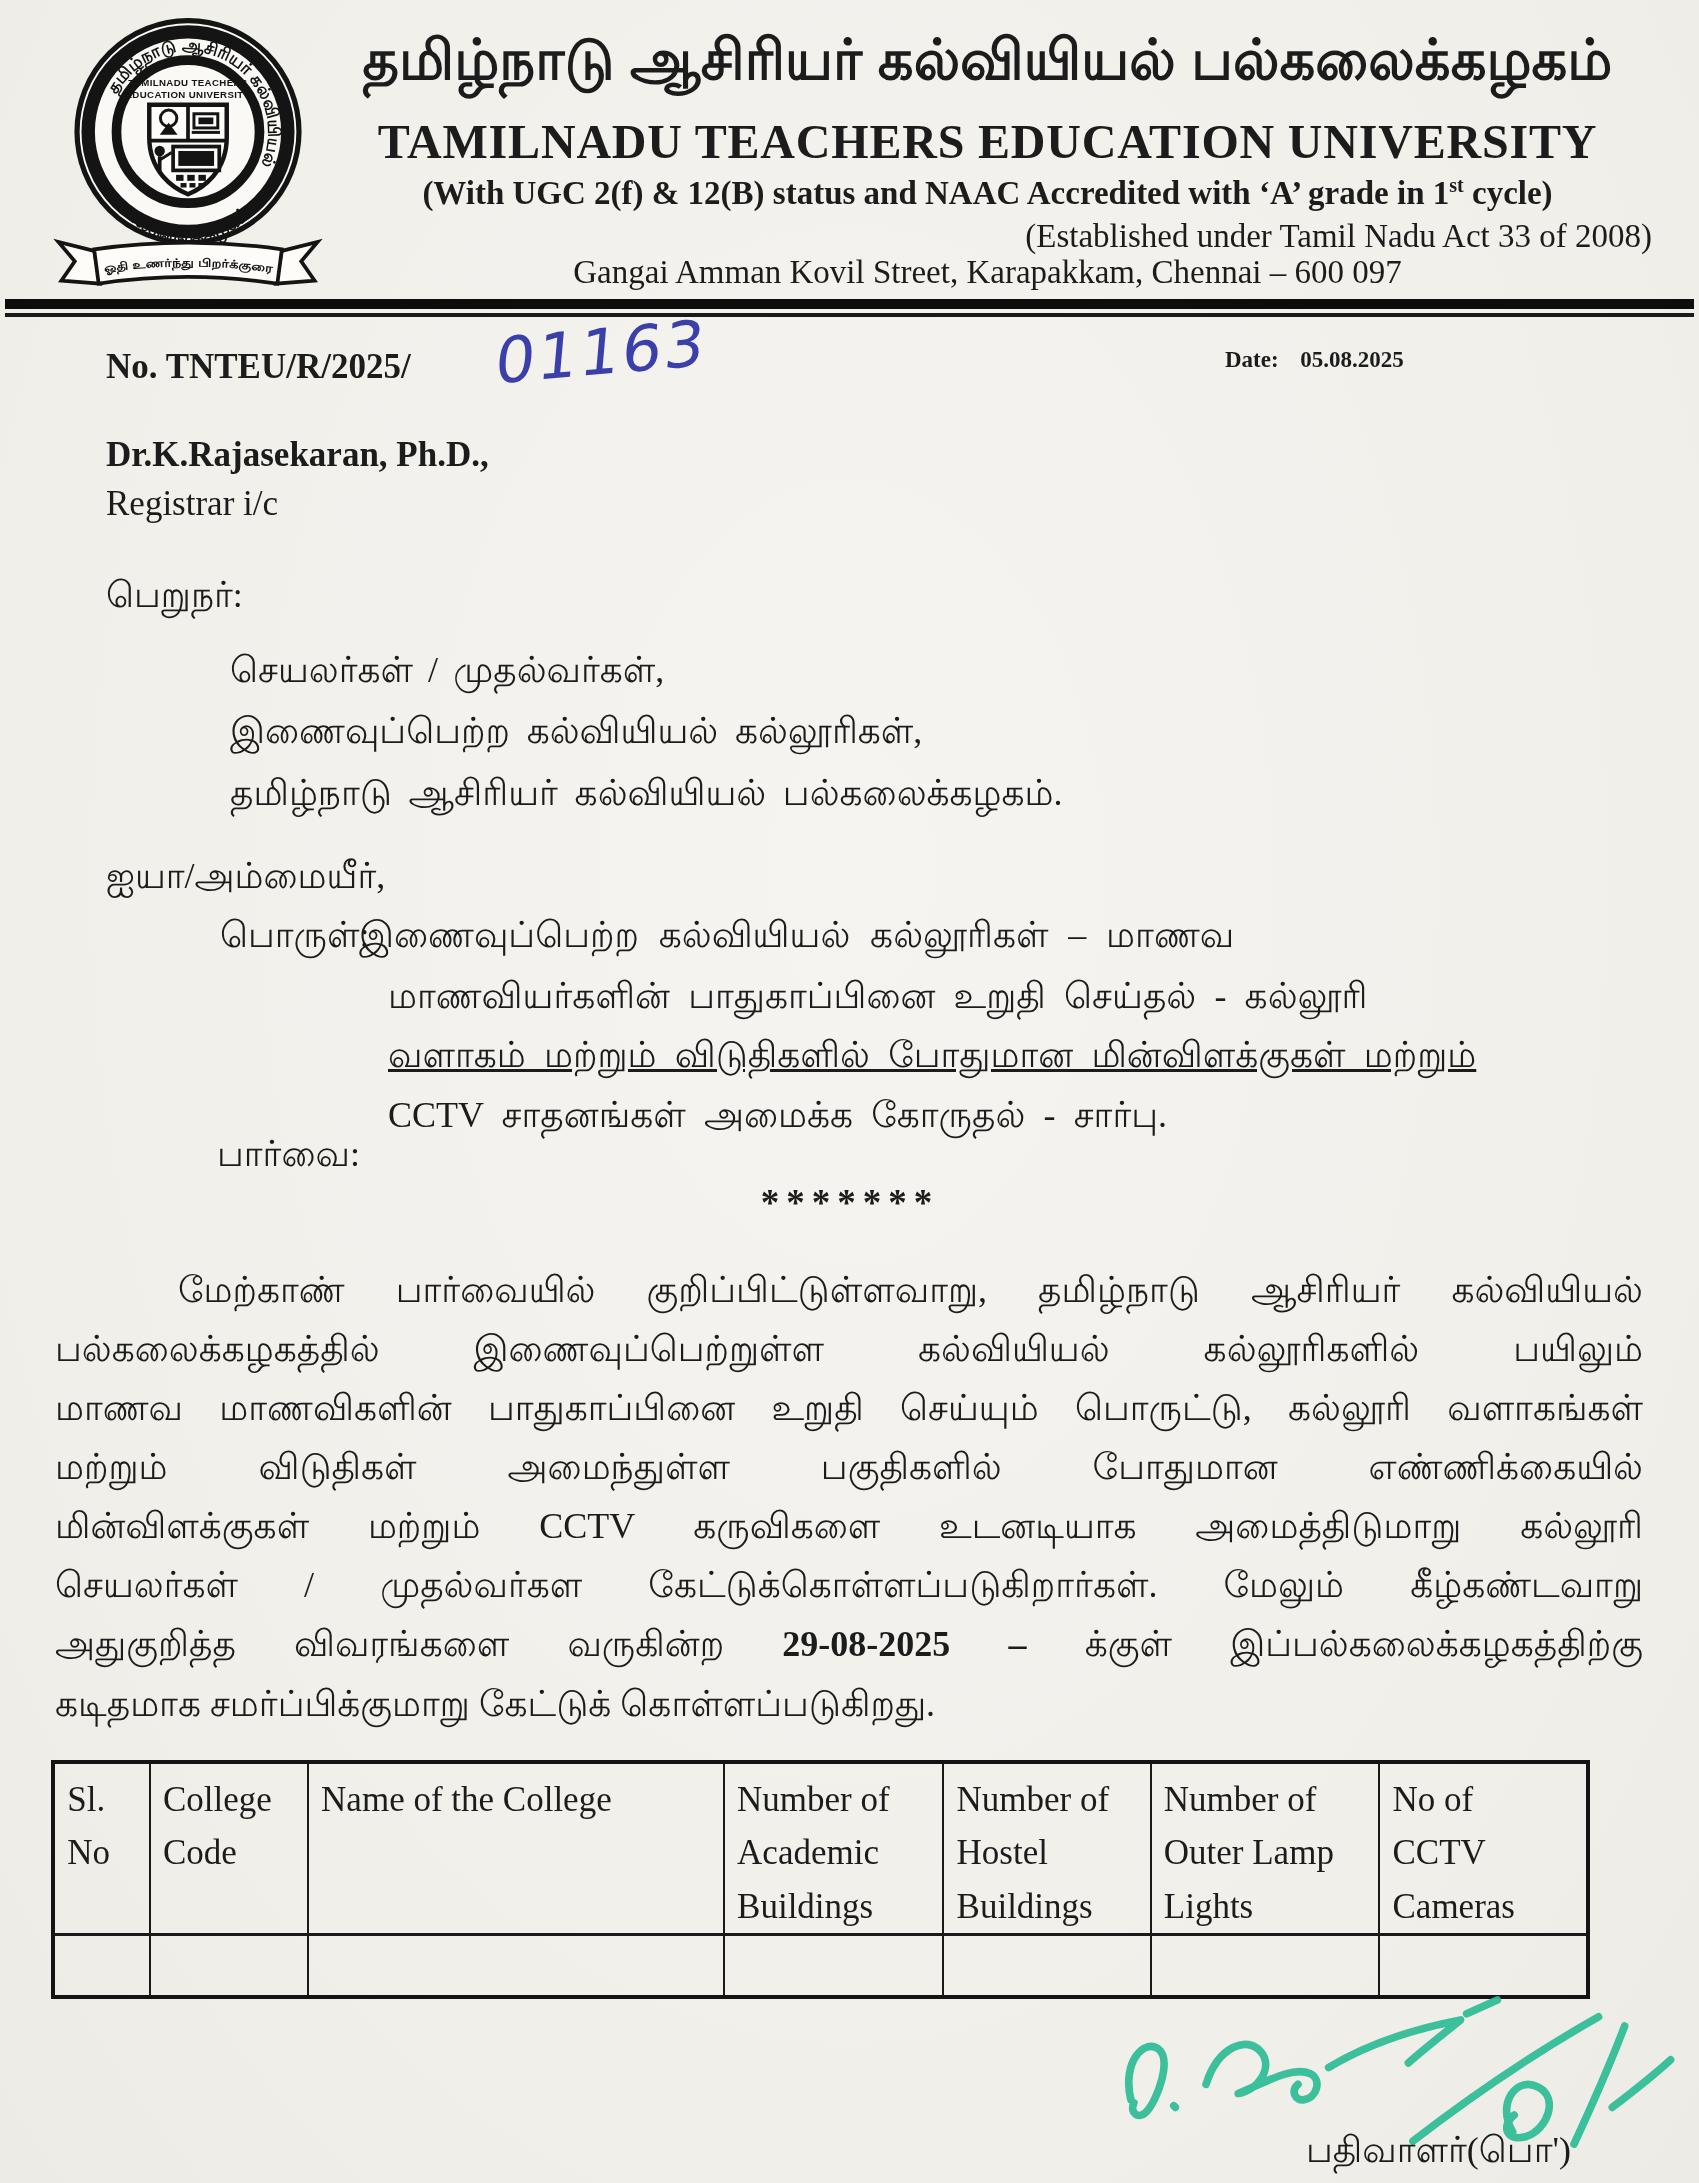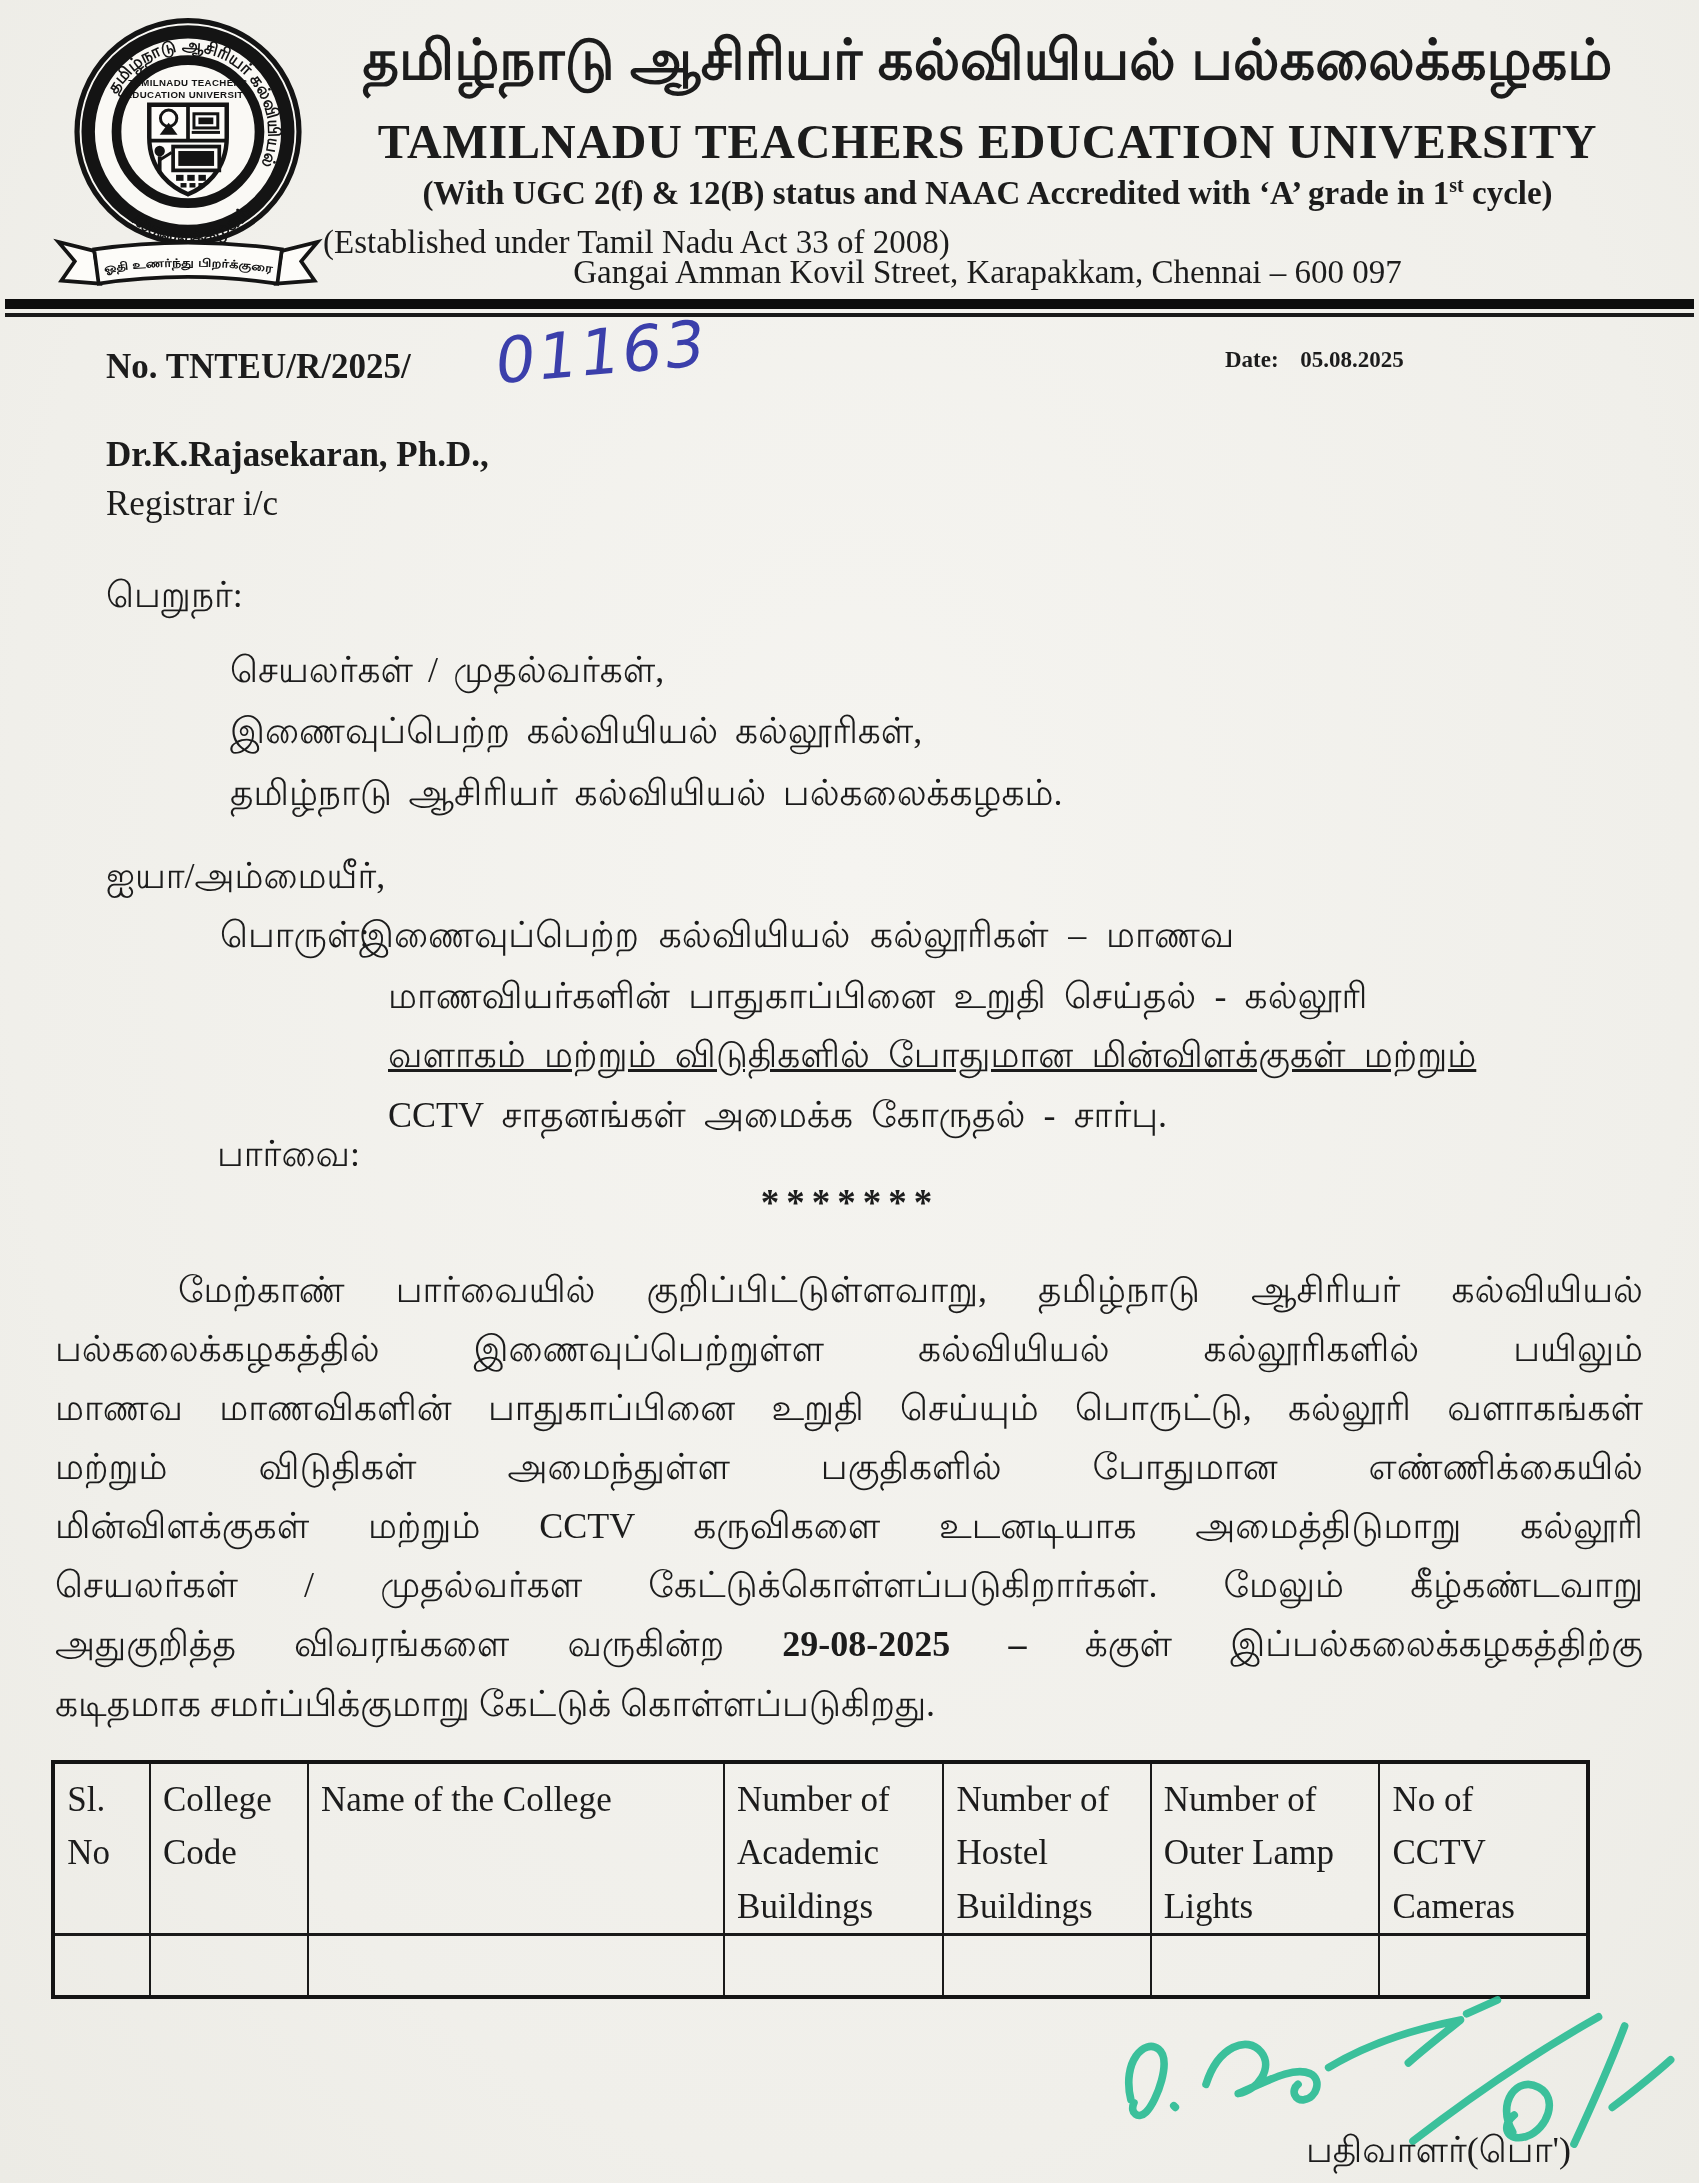--- a/index.html
+++ b/index.html
@@ -13,21 +13,21 @@
     color:#1c1c1c;
     overflow:hidden;
   }
   .abs{position:absolute;}
   
   .logo{left:45px;top:9.2px;width:286px;height:290px;}
   .tamil-title{left:323px;top:0;width:1329px;text-align:center;font-size:56px;font-weight:bold;white-space:nowrap;letter-spacing:0px;font-family:"Liberation Sans",sans-serif;margin-top:27px;}
   .english-title{left:323px;top:114px;width:1329px;text-align:center;font-size:48px;font-weight:bold;white-space:nowrap;letter-spacing:0.8px;}
   .ugc-line{left:323px;top:174px;width:1329px;text-align:center;font-size:33px;font-weight:bold;white-space:nowrap;}
   .ugc-line sup{font-size:20px;}
-  .est-line{left:323px;top:218px;width:1329px;text-align:left;font-size:33px;white-space:nowrap;margin-top:6px;}
+  .est-line{left:323px;top:218px;width:1329px;text-align:right;font-size:33px;white-space:nowrap;}
   .addr-line{left:323px;top:254px;width:1329px;text-align:center;font-size:33px;white-space:nowrap;}
   .rule-thick{left:4.6px;top:299px;width:1689px;height:10px;background:#0d0d0d;}
   .rule-thin{left:4.6px;top:313px;width:1689px;height:3.8px;background:#1a1a1a;}
   
   .ref-label{left:106px;top:347px;font-size:35px;font-weight:bold;}
   .ref-number{left:495px;top:316px;font-size:63px;color:#3b3fab;font-family:"DejaVu Sans",sans-serif;transform:rotate(-5deg) skewX(-10deg);letter-spacing:2.3px;}
   .date-row{left:1225px;top:347px;font-size:23px;font-weight:bold;}
   .date-row .v{margin-left:21.5px;}
   
   .from-name{left:106px;top:435px;font-size:35px;font-weight:bold;}

